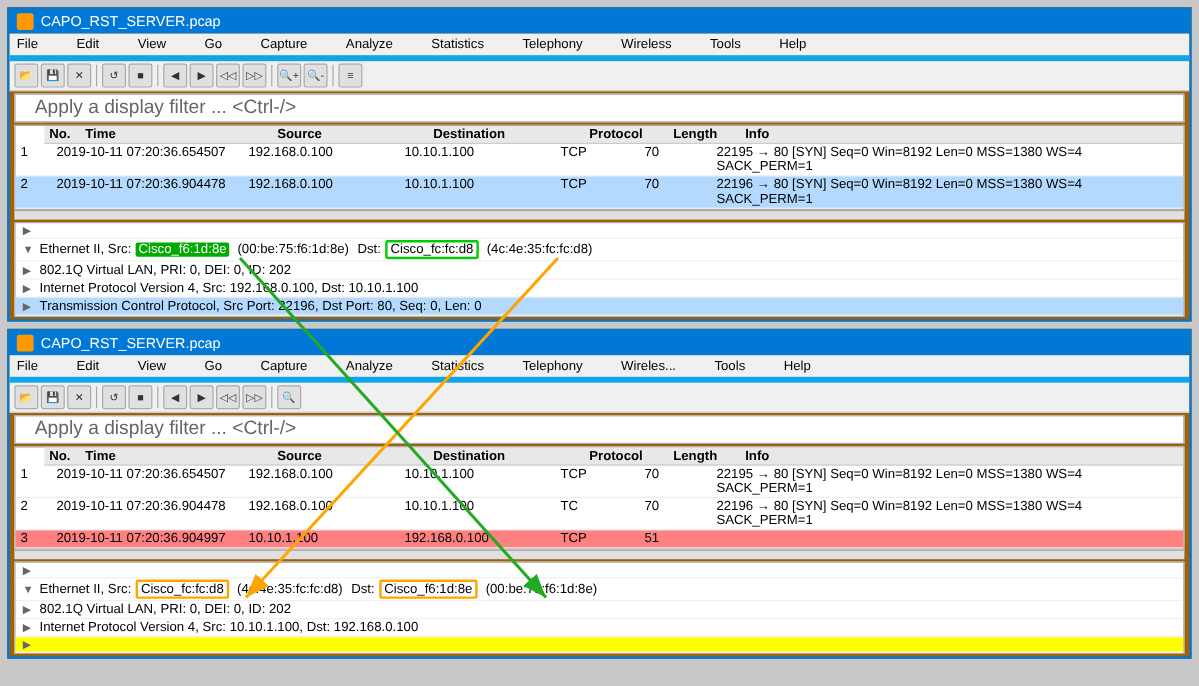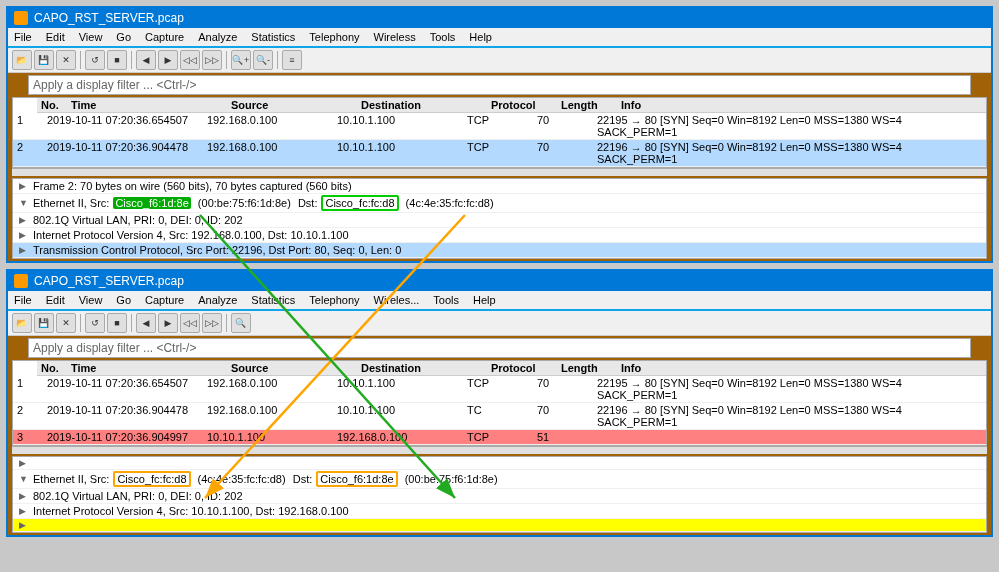--- a/index.html
+++ b/index.html
@@ -35,22 +35,22 @@
       height: 14px;
       background: #ff9900;
       display: inline-block;
       border-radius: 2px;
     }
 
     .menu-bar {
       background: #f0f0f0;
       padding: 2px 4px;
       display: flex;
-      gap: 10px;
-      border-bottom: 2px solid #0ea5e9;
+      gap: 28px;
+      border-bottom: 5px solid #0ea5e9;
     }
 
     .menu-item {
       color: #000;
       cursor: pointer;
       padding: 1px 2px;
       font-size: 11px;
     }
 
     .toolbar {
@@ -79,23 +79,23 @@
     .toolbar-sep {
       width: 1px;
       height: 18px;
       background: #aaa;
       margin: 0 2px;
     }
 
     .filter-bar {
       background: white;
       border: 1px solid #aaa;
-      margin: 2px 20px;
-      padding: 2px 4px;
-      font-size: 12px;
+      margin: 2px 4px;
+      padding: 2px 16px;
+      font-size: 16px;
       color: #666;
     }
 
     .packet-list {
       background: white;
       border: 1px solid #aaa;
       margin: 0 4px;
     }
 
     .packet-header {
@@ -274,21 +274,20 @@
         <span>70</span>
         <span>22196 → 80 [SYN] Seq=0 Win=8192 Len=0 MSS=1380 WS=4 SACK_PERM=1</span>
       </div>
     </div>
 
     <div class="scrollbar-h"></div>
 
     <div class="details-panel">
       <div class="detail-row">
         <span class="expand-icon">▶</span>
-        <span>Frame 2: 70 bytes on wire (560 bits), 70 bytes captured (560 bits)</span>
       </div>
       <div class="detail-row">
         <span class="expand-icon">▼</span>
         <span>Ethernet II, Src: </span>
         <span class="highlight-green">Cisco_f6:1d:8e</span>
         <span>&nbsp;(00:be:75:f6:1d:8e)</span>
         <span>&nbsp;Dst: </span>
         <span style="border: 2px solid #00cc00; padding: 0 2px; border-radius:2px;">Cisco_fc:fc:d8</span>
         <span>&nbsp;(4c:4e:35:fc:fc:d8)</span>
       </div>

